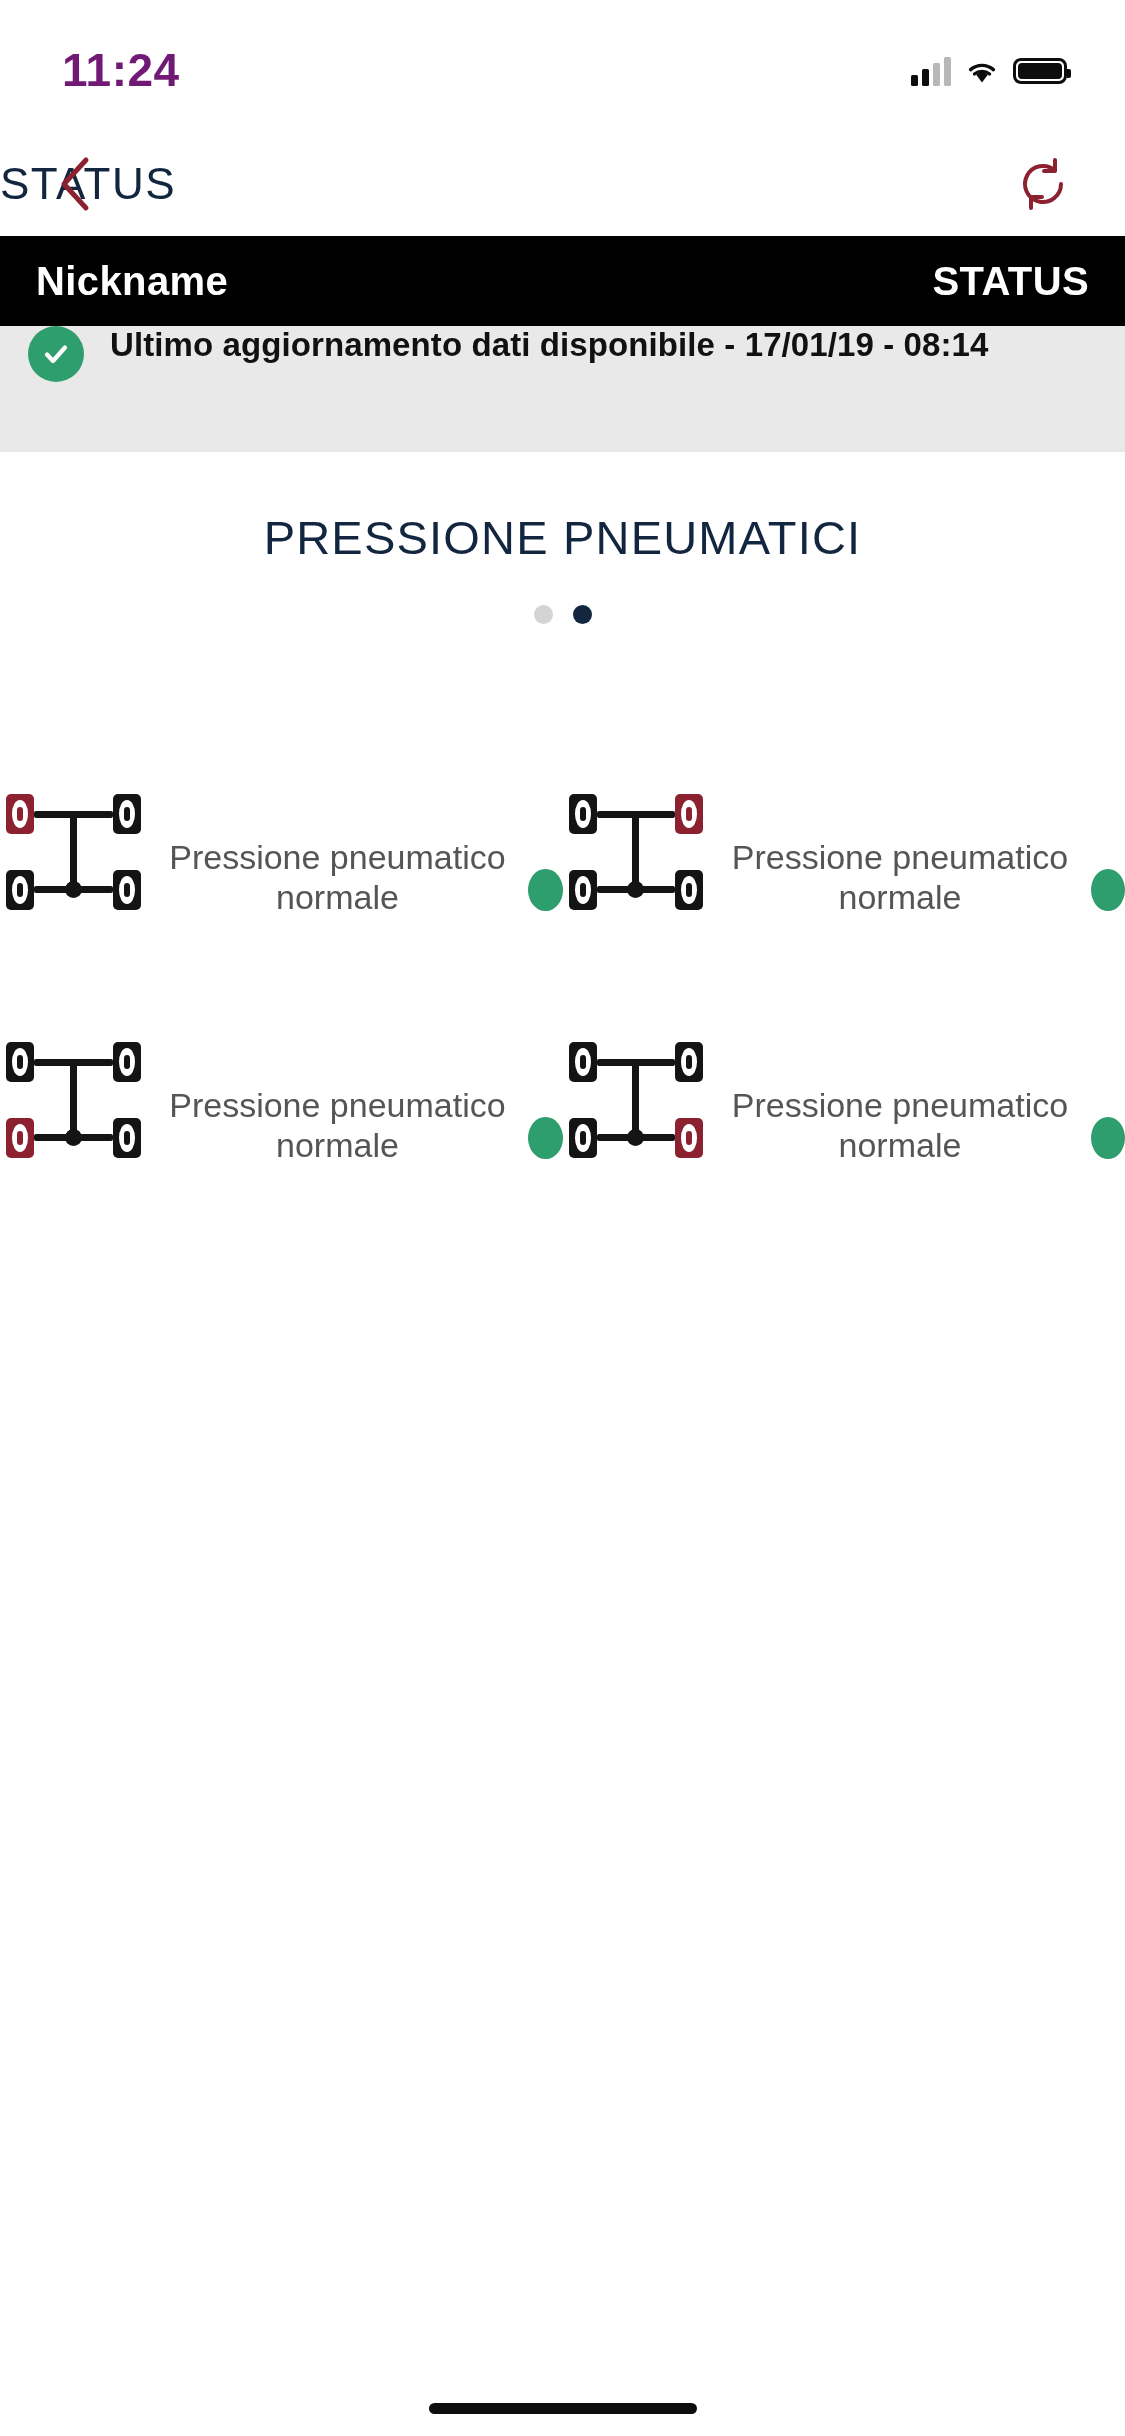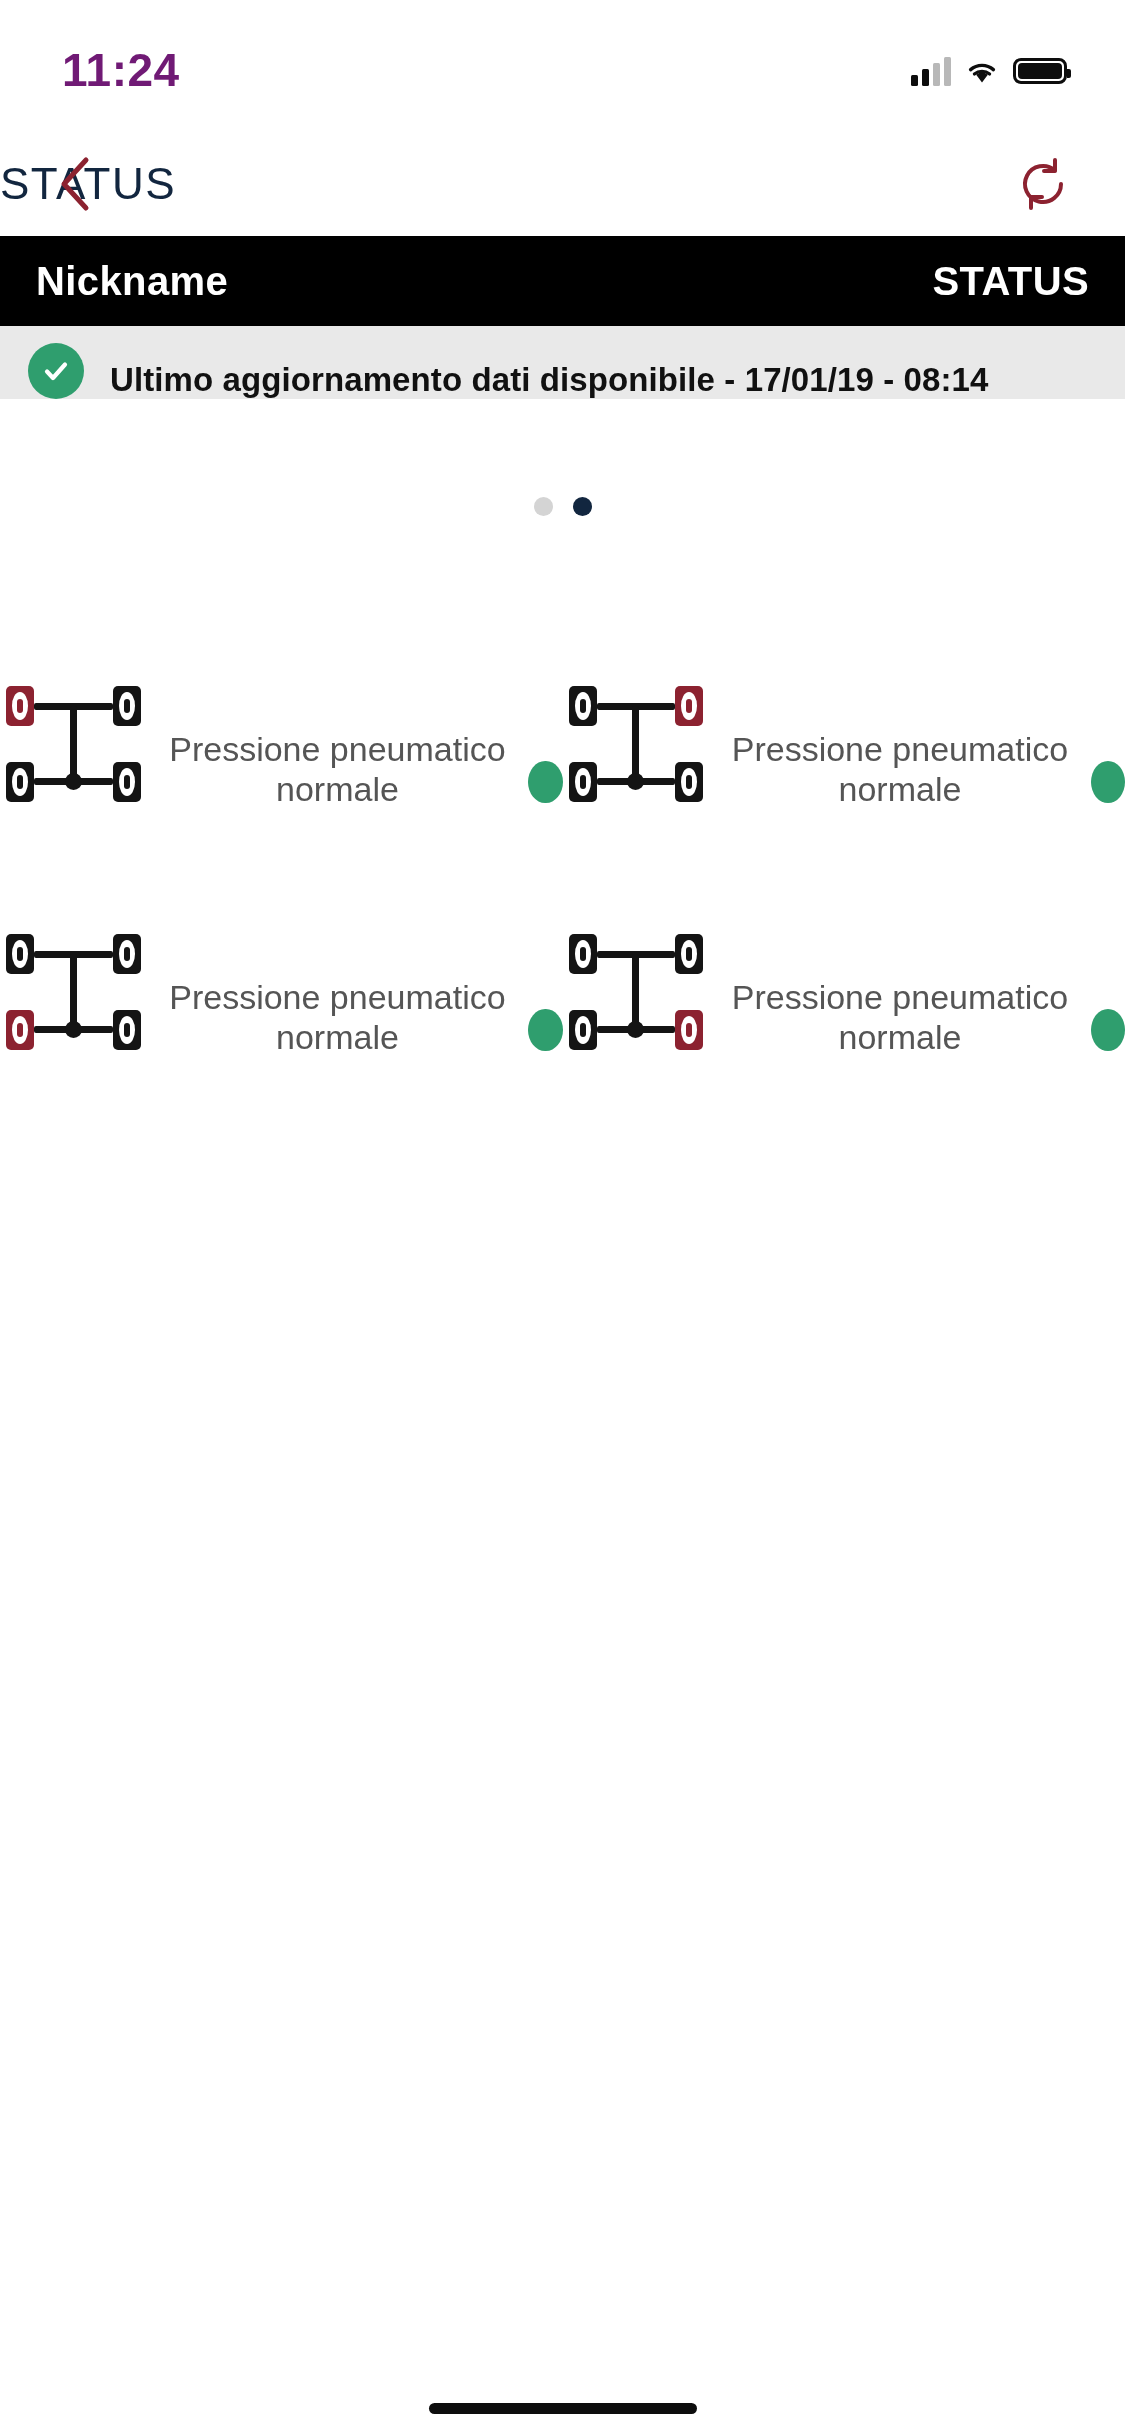--- a/index.html
+++ b/index.html
@@ -126,23 +126,23 @@
   .nickname-bar .value {
     color: #ffffff;
     font-size: 40px;
     font-weight: 700;
     letter-spacing: 0.4px;
   }
 
   
   .update-banner {
     background: #e9e9e9;
-    height: 73px;
-    display: flex;
-    align-items: flex-end;
+    height: 126px;
+    display: flex;
+    align-items: flex-start;
     padding-left: 28px;
     box-sizing: border-box;
   }
   .check-circle {
     width: 56px; height: 56px;
     border-radius: 50%;
     background: #2f9e6e;
     display: flex;
     align-items: center;
     justify-content: center;
@@ -333,20 +333,21 @@
 <div class="update-banner">
   <div class="check-circle">
     <svg width="32" height="32" viewBox="0 0 32 32">
       <path d="M7 16.5 L13 23 L25 9.5" stroke="#ffffff" stroke-width="4.2" fill="none" stroke-linecap="round" stroke-linejoin="round"></path>
     </svg>
   </div>
   <div class="update-text">Ultimo aggiornamento dati disponibile - 17/01/19 - 08:14</div>
 </div>
 
 <div class="main">
+  <div class="section-title">PRESSIONE PNEUMATICI</div>
 
   <div class="pager">
     <div class="dot"></div>
     <div class="dot active"></div>
   </div>
 
   <div class="tyre-grid">
 
     <div class="tyre-cell">
       <div class="tyre-diagram">

